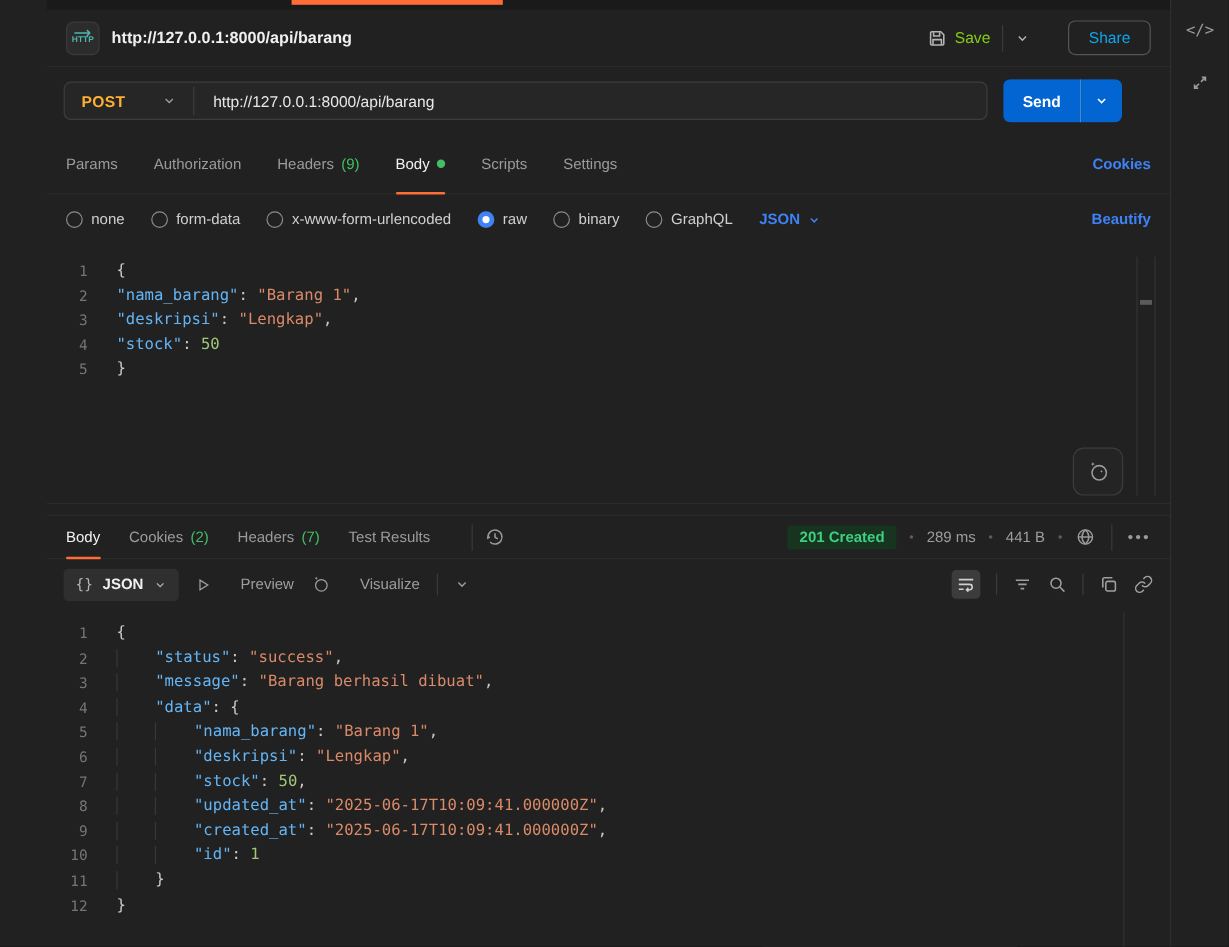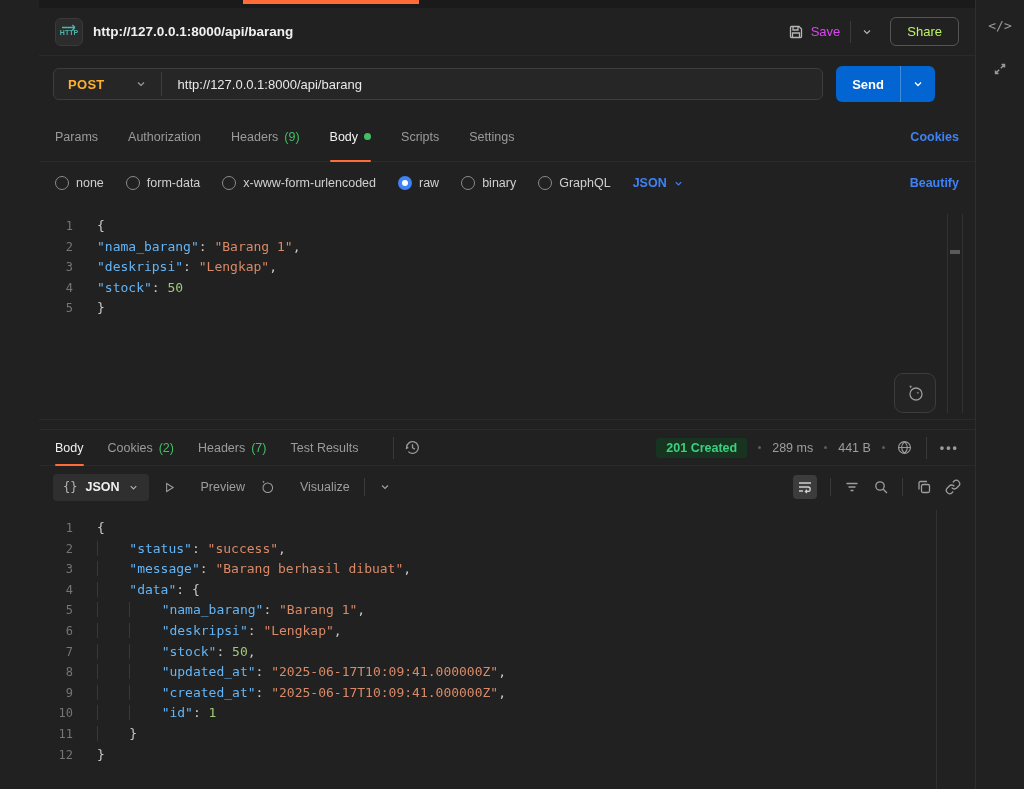--- a/index.html
+++ b/index.html
@@ -23,25 +23,25 @@
   .tab-indicator{ position:absolute; left:204px; top:0; width:176px; height:4px; background:var(--accent); }
 
   
   .header{ height:48px; display:flex; align-items:center; padding:0 16px; border-bottom:1px solid #2a2a2a; }
   .http-badge{
     width:28px; height:28px; border-radius:6px; background:#2c2c2c; border:1px solid #3a3a3a;
     display:flex; align-items:center; justify-content:center; margin-right:10px; flex:0 0 auto;
   }
   .req-title{ color:#f0f0f0; font-size:13.5px; font-weight:bold; }
   .header .spacer{ flex:1; }
-  .hbtn{ display:flex; align-items:center; gap:7px; color:#d946ef; font-size:13px; cursor:pointer; }
+  .hbtn{ display:flex; align-items:center; gap:7px; color:#84cc16; font-size:13px; cursor:pointer; }
   .vdiv{ width:1px; height:22px; background:#3a3a3a; margin:0 10px; }
   .share-btn{
-    margin-left:17px; padding:6px 16px; border:1px solid #555; border-radius:6px;
-    color:#bef264; font-size:13px; background:transparent; cursor:pointer;
+    margin-left:32px; padding:6px 16px; border:1px solid #555; border-radius:6px;
+    color:#0ea5e9; font-size:13px; background:transparent; cursor:pointer;
   }
 
   
   .request-bar{ height:56px; display:flex; align-items:center; padding:0 40px 0 14px; gap:13px; }
   .url-box{
     flex:1; height:32px; display:flex; align-items:center;
     background:#262626; border:1px solid #3d3d3d; border-radius:6px;
   }
   .method{ display:flex; align-items:center; gap:30px; padding:0 14px; cursor:pointer; }
   .method-label{ color:var(--method); font-weight:bold; font-size:13px; letter-spacing:.3px; }

